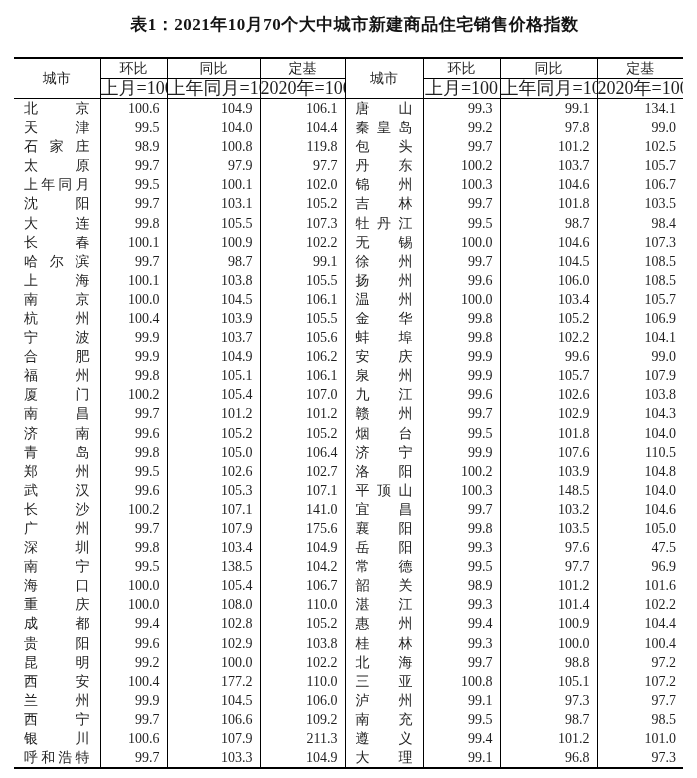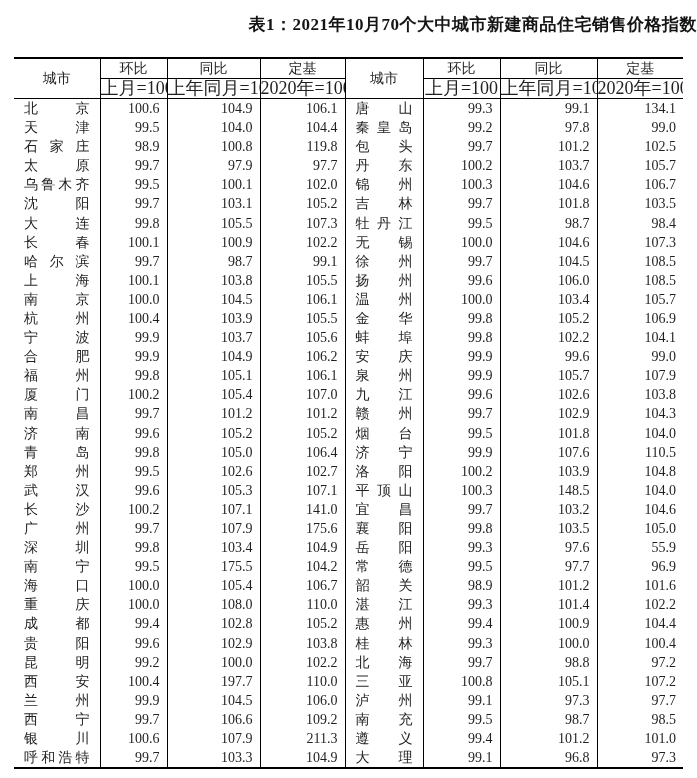--- a/index.html
+++ b/index.html
@@ -6,21 +6,21 @@
   html, body {
     width: 697px; height: 778px;
     background: #ffffff;
     font-family: "Liberation Serif", "DejaVu Serif", serif;
     color: #1f1f1f;
     overflow: hidden;
   }
   .page { width: 697px; height: 778px; position: relative; }
   .title {
     margin-top: 13px;
-    text-align: right;
+    text-align: center;
     font-size: 17px;
     font-weight: bold;
     letter-spacing: 0.5px;
     color: #141414;
     margin-left: 12px;
   }
   table.price-table {
     border-collapse: collapse;
     table-layout: fixed;
     width: 669px;
@@ -122,21 +122,21 @@
           <td class="city">太原</td>
           <td class="num">99.7</td>
           <td class="num">97.9</td>
           <td class="num">97.7</td>
           <td class="city">丹东</td>
           <td class="num">100.2</td>
           <td class="num">103.7</td>
           <td class="num">105.7</td>
         </tr>
         <tr>
-          <td class="city">乌鲁木齐</td>
+          <td class="city">上年同月</td>
           <td class="num">99.5</td>
           <td class="num">100.1</td>
           <td class="num">102.0</td>
           <td class="city">锦州</td>
           <td class="num">100.3</td>
           <td class="num">104.6</td>
           <td class="num">106.7</td>
         </tr>
         <tr>
           <td class="city">沈阳</td>
@@ -319,26 +319,26 @@
           <td class="num">105.0</td>
         </tr>
         <tr>
           <td class="city">深圳</td>
           <td class="num">99.8</td>
           <td class="num">103.4</td>
           <td class="num">104.9</td>
           <td class="city">岳阳</td>
           <td class="num">99.3</td>
           <td class="num">97.6</td>
-          <td class="num">55.9</td>
+          <td class="num">47.5</td>
         </tr>
         <tr>
           <td class="city">南宁</td>
           <td class="num">99.5</td>
-          <td class="num">175.5</td>
+          <td class="num">138.5</td>
           <td class="num">104.2</td>
           <td class="city">常德</td>
           <td class="num">99.5</td>
           <td class="num">97.7</td>
           <td class="num">96.9</td>
         </tr>
         <tr>
           <td class="city">海口</td>
           <td class="num">100.0</td>
           <td class="num">105.4</td>
@@ -384,21 +384,21 @@
           <td class="num">100.0</td>
           <td class="num">102.2</td>
           <td class="city">北海</td>
           <td class="num">99.7</td>
           <td class="num">98.8</td>
           <td class="num">97.2</td>
         </tr>
         <tr>
           <td class="city">西安</td>
           <td class="num">100.4</td>
-          <td class="num">197.7</td>
+          <td class="num">177.2</td>
           <td class="num">110.0</td>
           <td class="city">三亚</td>
           <td class="num">100.8</td>
           <td class="num">105.1</td>
           <td class="num">107.2</td>
         </tr>
         <tr>
           <td class="city">兰州</td>
           <td class="num">99.9</td>
           <td class="num">104.5</td>

